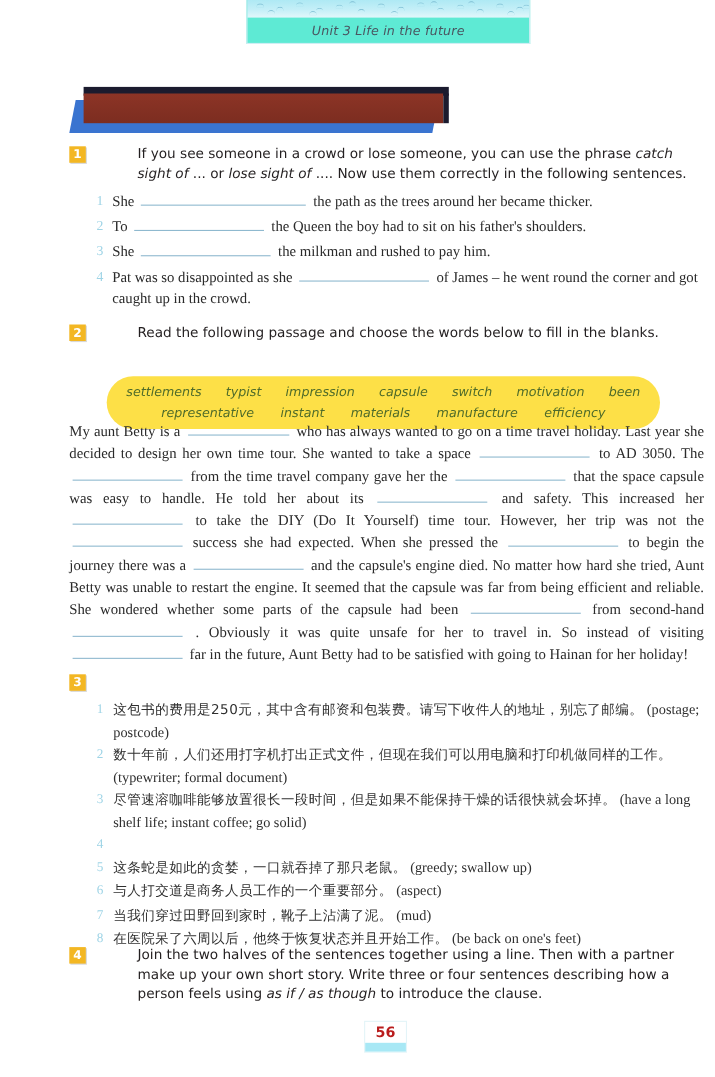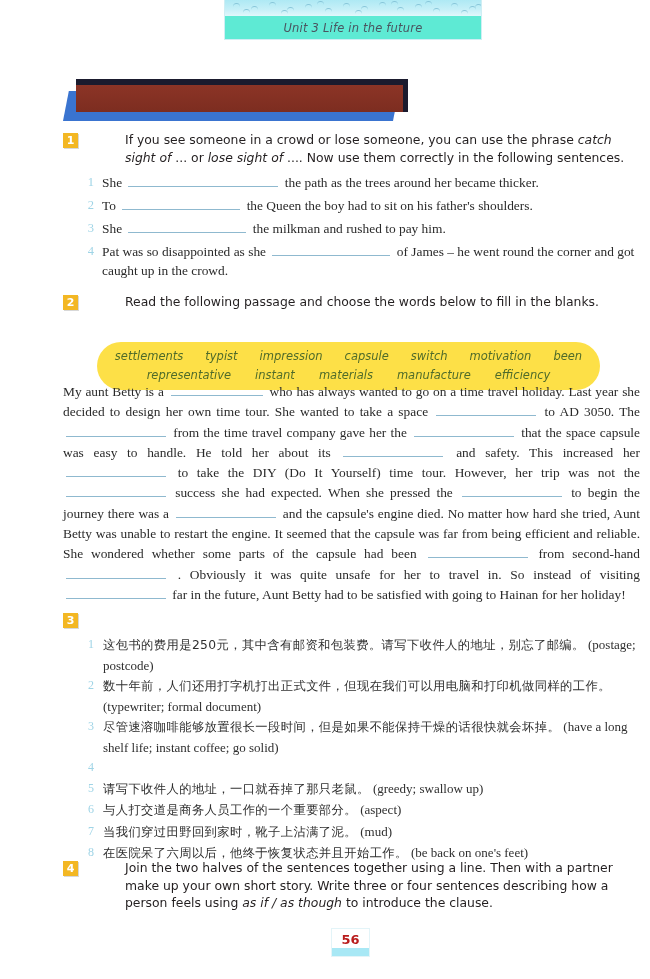--- a/index.html
+++ b/index.html
@@ -376,21 +376,21 @@
       </div>
       <div class="tr-item">
         <span class="tr-num">3</span>
         <span><span class="zh">尽管速溶咖啡能够放置很长一段时间，但是如果不能保持干燥的话很快就会坏掉。</span><span> (have a long shelf life; instant coffee; go solid)</span></span>
       </div>
       <div class="tr-item">
         <span class="tr-num">4</span>
       </div>
       <div class="tr-item">
         <span class="tr-num">5</span>
-        <span><span class="zh">请写下收件人的地址，一口就吞掉了那只老鼠。</span><span> (greedy; swallow up)</span></span>
+        <span><span class="zh">这条蛇是如此的贪婪，一口就吞掉了那只老鼠。</span><span> (greedy; swallow up)</span></span>
       </div>
       <div class="tr-item">
         <span class="tr-num">6</span>
         <span><span class="zh">与人打交道是商务人员工作的一个重要部分。</span><span> (aspect)</span></span>
       </div>
       <div class="tr-item">
         <span class="tr-num">7</span>
         <span><span class="zh">当我们穿过田野回到家时，靴子上沾满了泥。</span><span> (mud)</span></span>
       </div>
       <div class="tr-item">

